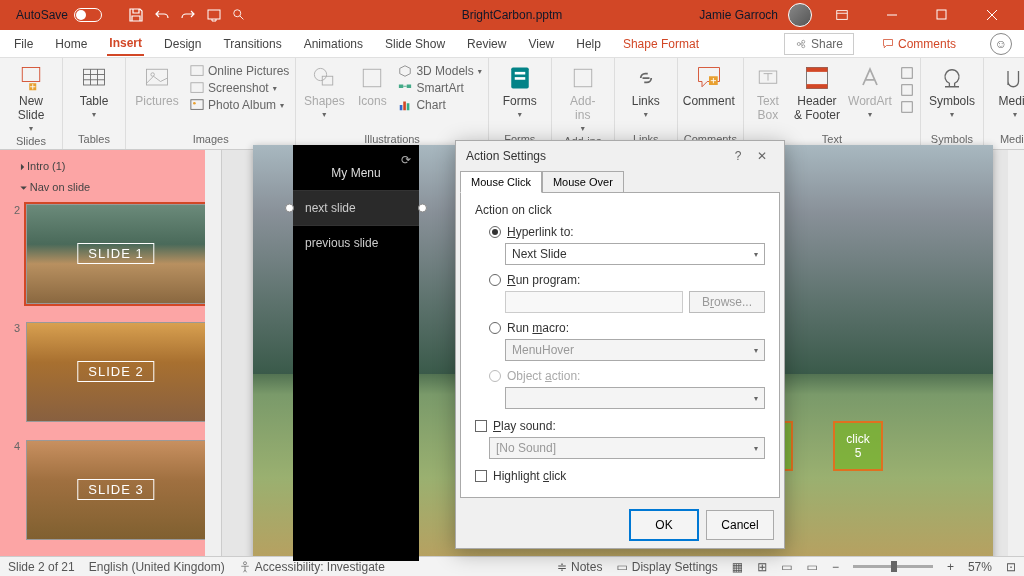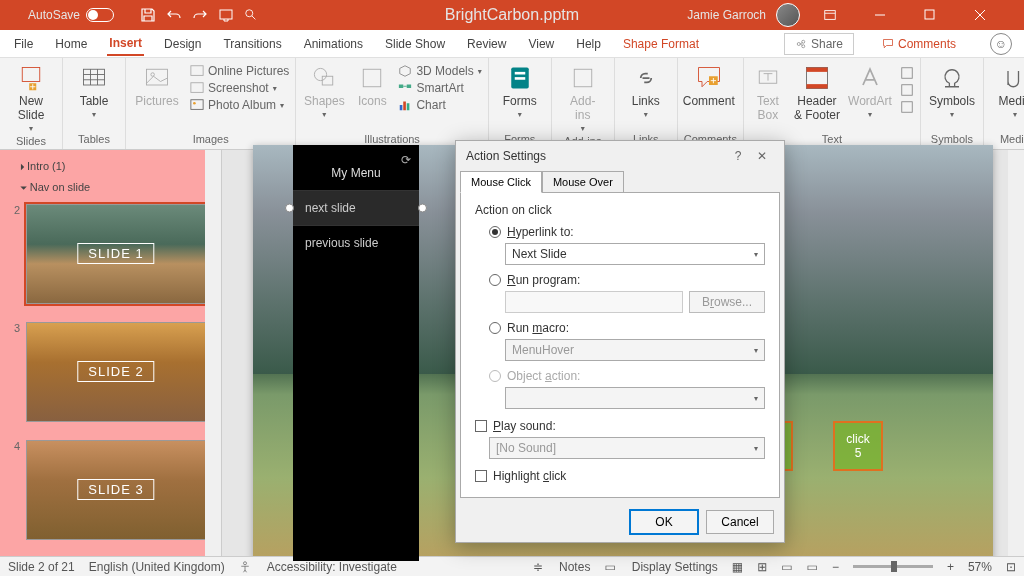--- a/index.html
+++ b/index.html
@@ -1,23 +1,23 @@
 <!DOCTYPE html>
 <html><head>
 <meta charset="utf-8">
 <style>
 *{margin:0;padding:0;box-sizing:border-box;font-family:"Segoe UI",sans-serif;font-size:12px;user-select:none}
 body{width:1024px;height:576px;overflow:hidden;background:#e6e6e6;position:relative}
-.titlebar{height:30px;background:#d24726;display:flex;align-items:center;color:#e5e5e5;padding:0 20px}
+.titlebar{height:30px;background:#d24726;display:flex;align-items:center;color:#0f172a;padding:0 8px}
 .autosave{display:flex;align-items:center;gap:6px;padding:0 8px}
 .toggle{width:28px;height:14px;border:1px solid #fff;border-radius:7px;position:relative}
 .toggle::after{content:"";position:absolute;left:1px;top:1px;width:10px;height:10px;background:#fff;border-radius:50%}
 .qat{display:flex;gap:10px;padding-left:18px}
 .qat-btn{width:16px;height:16px;display:flex;align-items:center;justify-content:center;cursor:pointer}
-.doc-title{position:absolute;left:50%;transform:translateX(-50%);font-size:16px}
+.doc-title{position:absolute;left:50%;transform:translateX(-50%);font-size:12px}
 .title-right{margin-left:auto;display:flex;align-items:center;gap:10px;padding-right:4px}
 .avatar{width:24px;height:24px;border-radius:50%;background:linear-gradient(135deg,#888,#555);border:1px solid #fff}
 .win-btn{width:40px;height:30px;display:flex;align-items:center;justify-content:center;cursor:pointer}
 .search-wrap{display:flex;align-items:center;gap:6px;padding:0 40px 0 10px;color:#fff}
 .tabs{height:28px;background:#fff;display:flex;align-items:center;padding:0 12px;gap:18px;border-bottom:1px solid #e0e0e0}
 .tab{color:#444;cursor:pointer;padding:4px 2px}
 .tab.active{color:#d24726;border-bottom:2px solid #d24726;font-weight:600}
 .tab.context{color:#d24726}
 .tab-spacer{flex:1}
 .share-btn{border:1px solid #ccc;padding:3px 10px;color:#666;cursor:pointer;display:flex;align-items:center;gap:4px}
@@ -69,25 +69,25 @@
 .radio.checked::after{content:"";width:6px;height:6px;background:#333;border-radius:50%}
 .radio.disabled{border-color:#bbb}
 .dlg-input-row{display:flex;gap:6px;margin:4px 0 6px 30px}
 .dlg-select{flex:1;height:22px;border:1px solid #aaa;background:#fff;padding:0 6px;display:flex;align-items:center;justify-content:space-between;color:#333;cursor:pointer}
 .dlg-select.disabled{background:#f4f4f4;color:#999}
 .dlg-browse{width:76px;height:22px;border:1px solid #bbb;background:#f4f4f4;color:#999;display:flex;align-items:center;justify-content:center}
 .dlg-text-input{flex:1;height:22px;border:1px solid #ccc;background:#f8f8f8}
 .check-row{display:flex;align-items:center;gap:6px;margin:10px 0 4px 0;color:#333}
 .checkbox{width:12px;height:12px;border:1px solid #666;background:#fff}
 .dlg-footer{display:flex;justify-content:flex-end;gap:8px;padding:8px 10px}
-.dlg-btn{width:68px;height:24px;border:1px solid #aaa;background:#f4f4f4;display:flex;align-items:center;justify-content:center;cursor:pointer}
+.dlg-btn{width:68px;height:30px;border:1px solid #aaa;background:#f4f4f4;display:flex;align-items:center;justify-content:center;cursor:pointer}
 .dlg-btn.primary{border:1px solid #0078d4;outline:1px solid #0078d4}
 .statusbar{position:absolute;bottom:0;left:0;right:0;height:20px;background:#f3f3f3;border-top:1px solid #ccc;display:flex;align-items:center;padding:0 8px;gap:14px;color:#555;font-size:11px}
 .status-spacer{flex:1}
-.status-btn{display:flex;align-items:center;gap:16px;cursor:pointer}
+.status-btn{display:flex;align-items:center;gap:4px;cursor:pointer}
 .zoom-slider{width:80px;height:3px;background:#aaa;position:relative}
 .zoom-slider::after{content:"";position:absolute;left:48%;top:-4px;width:6px;height:11px;background:#666}
 .scroll-v{position:absolute;right:0;top:0;bottom:0;width:16px;background:#f0f0f0}
 .caret{font-size:8px;color:#666}
 .underline-letter{text-decoration:underline}
 </style>
 </head>
 <body>
 
 <div class="titlebar">

